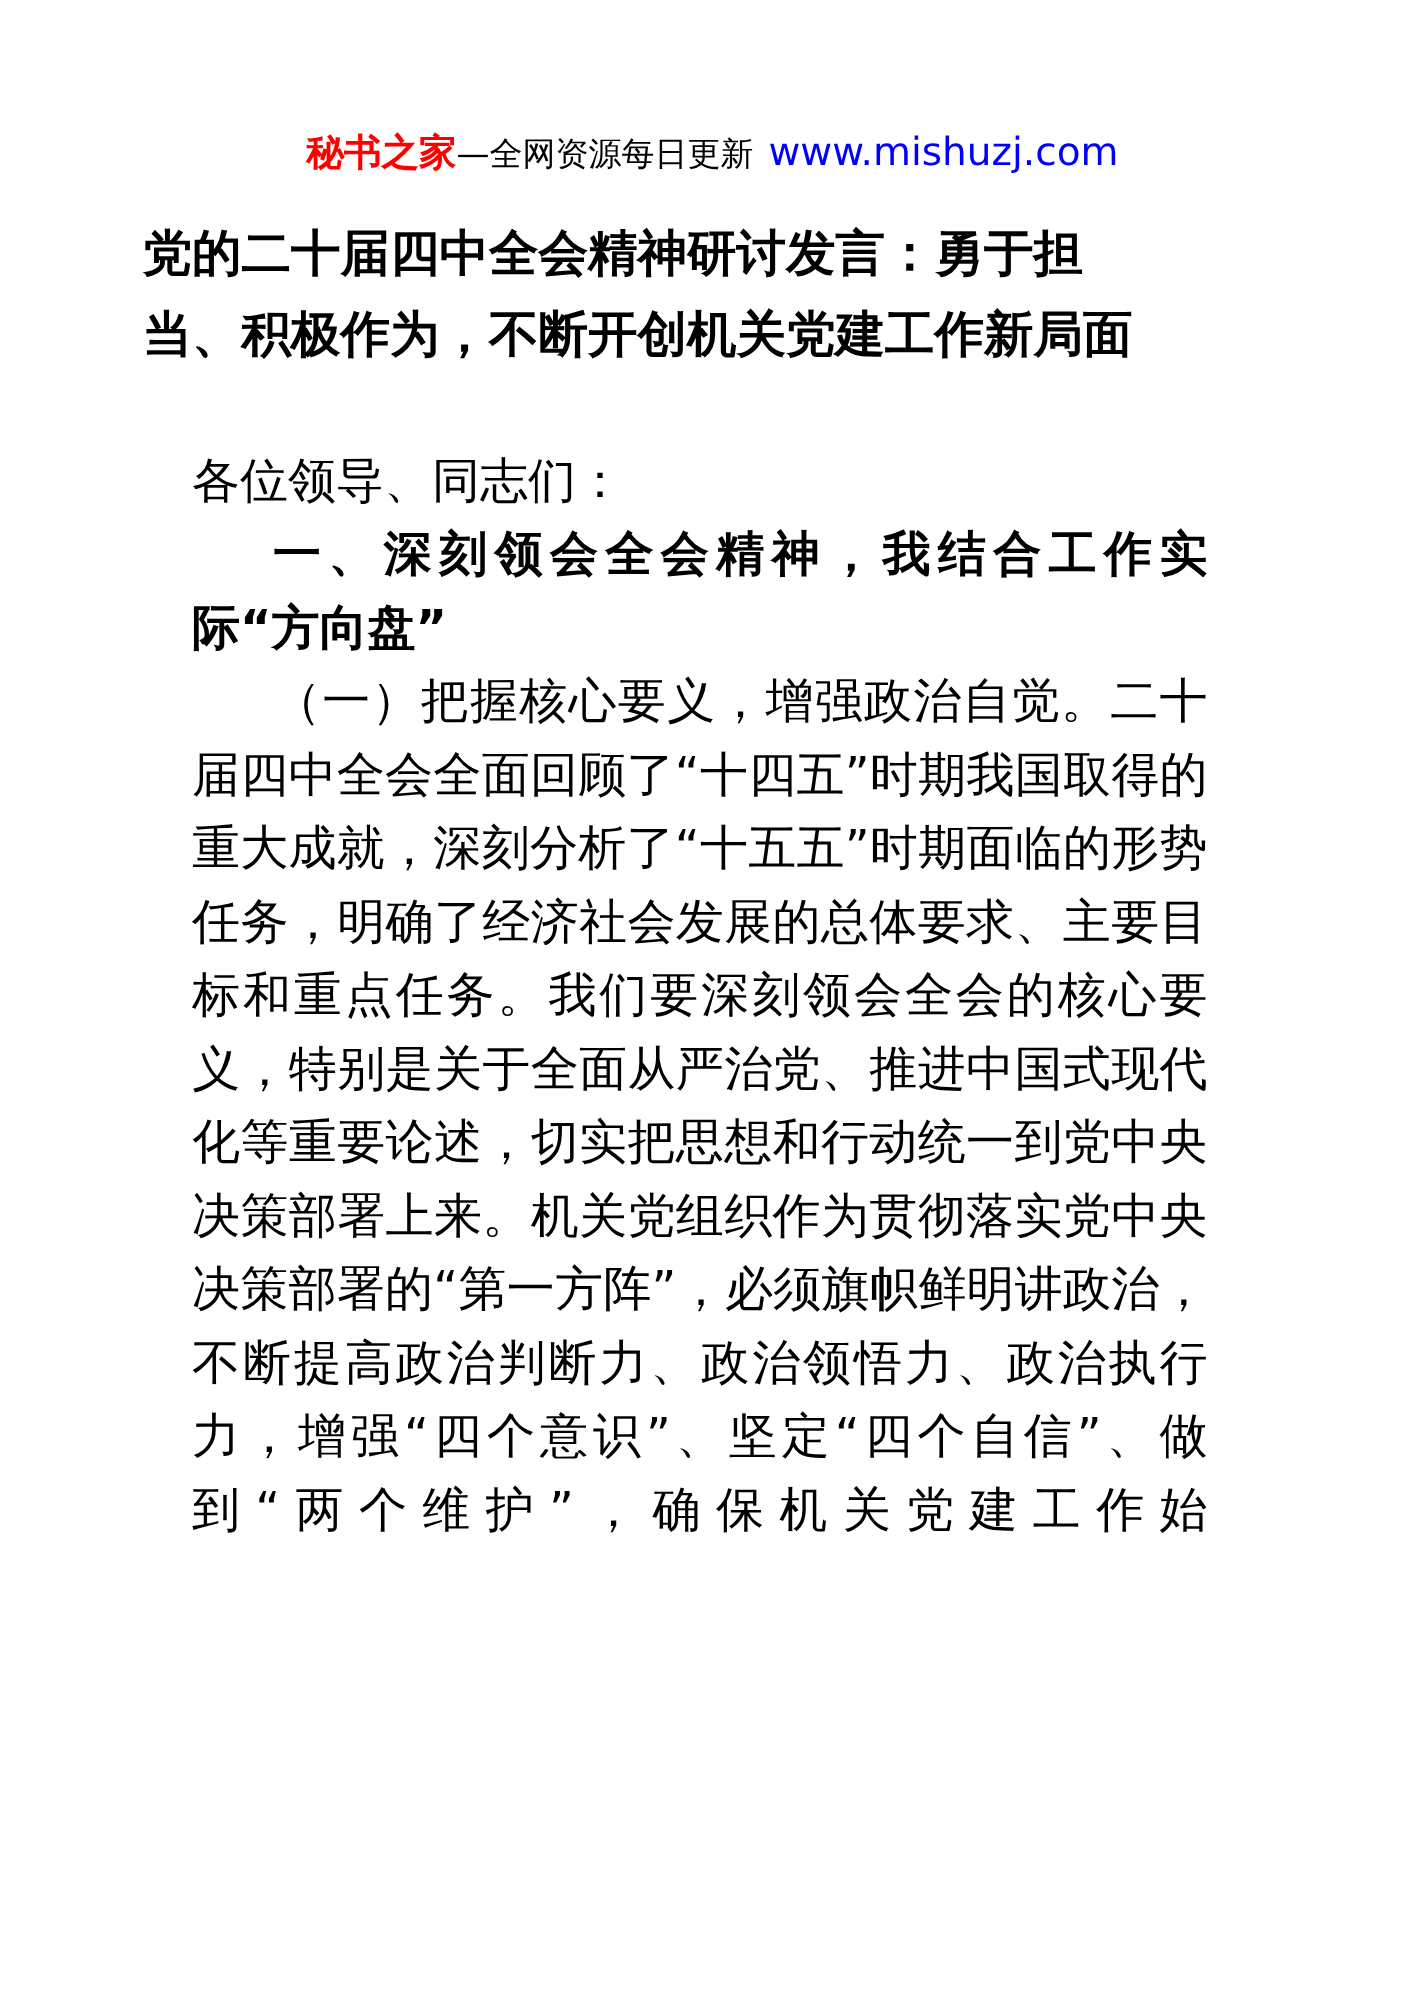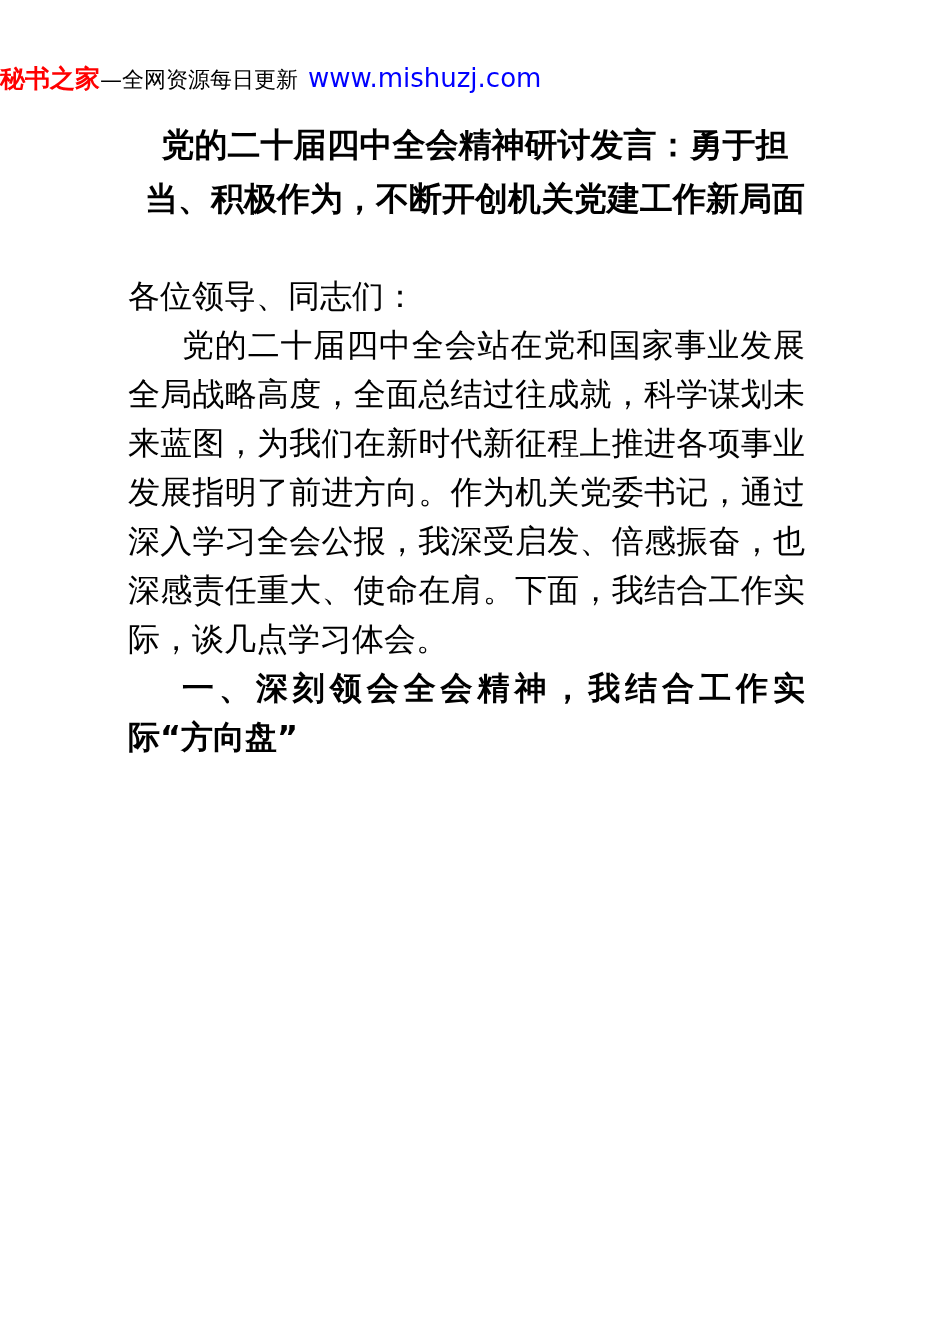--- a/index.html
+++ b/index.html
@@ -6,23 +6,23 @@
   .page {
     position: relative;
     width: 950px;
     height: 1344px;
     background: #ffffff;
     overflow: hidden;
     font-family: "DejaVu Sans", "Liberation Sans", sans-serif;
     color: #000000;
   }
   .header {
-    padding-top: 62px;
+    padding-top: 86px;
     line-height: 32px;
-    text-align: left;
+    text-align: center;
     font-size: 22px;
     white-space: nowrap;
   }
   .brand {
     font-size: 25px;
     font-weight: 700;
     color: #ff0000;
   }
   .tagline {
     font-size: 22px;
@@ -33,21 +33,21 @@
     color: #0000ff;
     margin-left: 10px;
     cursor: pointer;
   }
   .title {
     margin: 22px auto 0 auto;
     width: 760px;
     font-size: 33px;
     line-height: 54px;
     font-weight: 700;
-    text-align: center;
+    text-align: left;
     letter-spacing: 0;
   }
   .title .tline { display: block; }
   .doc-body {
     margin: 46px 0 0 128px;
     width: 677px;
     font-size: 32px;
     line-height: 49px;
     text-align: justify;
     text-justify: inter-ideograph;
@@ -67,17 +67,17 @@
     <span class="brand" style="color: rgb(255, 0, 0);">秘书之家</span><span class="tagline" style="color: rgb(0, 0, 0);">—全网资源每日更新</span><span class="url" style="color: rgb(0, 0, 255);">www.mishuzj.com</span>
   </div>
 
   <h1 class="title">
     <span class="tline">党的二十届四中全会精神研讨发言：勇于担</span>
     <span class="tline">当、积极作为，不断开创机关党建工作新局面</span>
   </h1>
 
   <div class="doc-body">
     <p class="salutation">各位领导、同志们：</p>
-    <p class="para">党的二十届四中全会站在党和国家事业发展全局战略高度，全面总结过往成就，科学谋划未来蓝图，为我们在新时代新征程上推进各项事业发展指明了前进方向。作为机关党委书记，通过深入学习全会公报，我深受启发、倍感振奋，也深感责任重大、使命在肩。下面，我结合工作实际，谈几点学习体会。</p>
     <p class="para section-heading">一、深刻领会全会精神，我结合工作实际“方向盘”</p>
+    <p class="para cutoff">（一）把握核心要义，增强政治自觉。二十届四中全会全面回顾了“十四五”时期我国取得的重大成就，深刻分析了“十五五”时期面临的形势任务，明确了经济社会发展的总体要求、主要目标和重点任务。我们要深刻领会全会的核心要义，特别是关于全面从严治党、推进中国式现代化等重要论述，切实把思想和行动统一到党中央决策部署上来。机关党组织作为贯彻落实党中央决策部署的“第一方阵”，必须旗帜鲜明讲政治，不断提高政治判断力、政治领悟力、政治执行力，增强“四个意识”、坚定“四个自信”、做到“两个维护”，确保机关党建工作始</p>
   </div>
 
 </div>
 
 </body></html>

